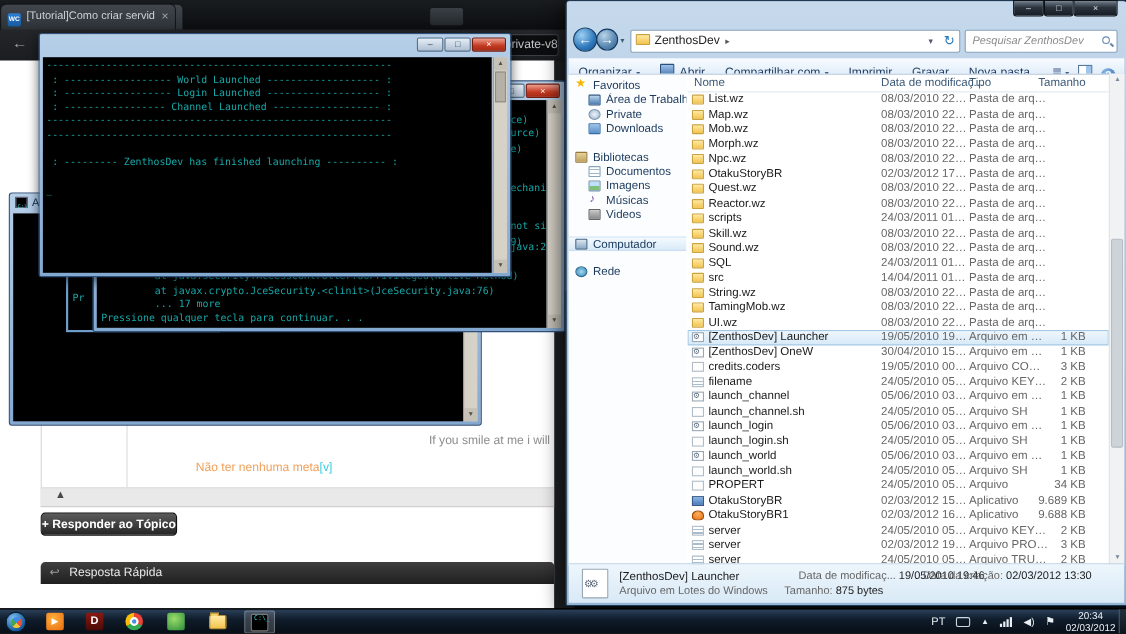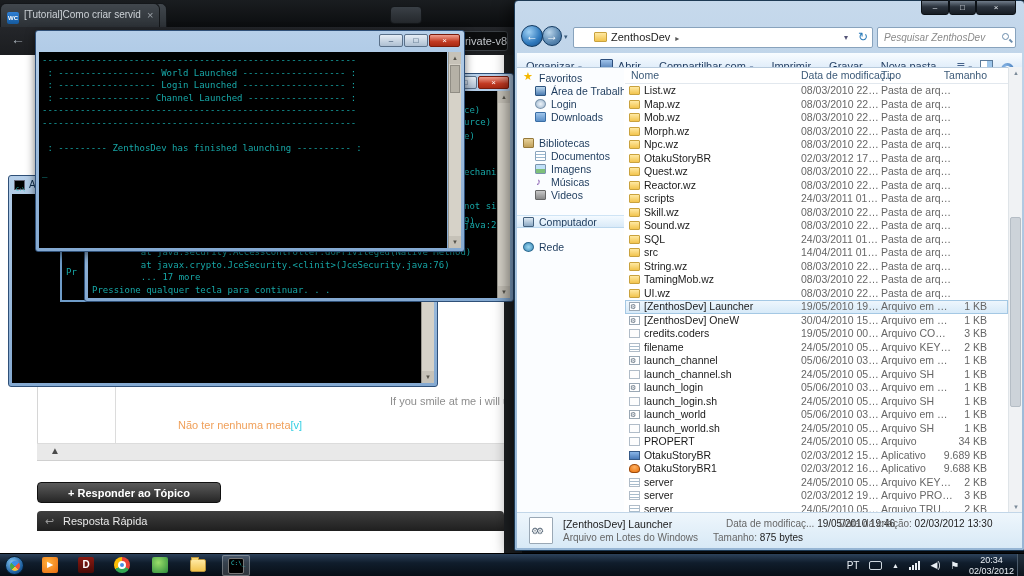--- a/index.html
+++ b/index.html
@@ -33,21 +33,21 @@
   #bscroll{left:504px;top:55px;width:18px;height:498px;background:#1e2124;}
   #bscroll .thumb{position:absolute;left:3px;top:90px;width:12px;height:120px;background:#4a5056;border-radius:6px;}
   #postbox{position:absolute;left:37px;top:185px;width:470px;height:221px;border:1px solid #d6d6d6;background:#fff;}
   #postdivider{position:absolute;left:115px;top:330px;height:58px;border-left:1px solid #dcdcdc;}
   .sig{position:absolute;left:390px;top:340px;font-size:11px;color:#8d8d8d;white-space:nowrap;}
   .meta{position:absolute;left:178px;top:364px;font-size:11px;color:#f0a05a;white-space:nowrap;}
   .meta .badge{color:#35cfe3;}
   #postfooter{position:absolute;left:37px;top:388px;width:467px;height:18px;background:#e9e9e9;
        border-top:1px solid #dcdcdc;border-bottom:1px solid #d0d0d0;}
   #reporticon{position:absolute;left:50px;top:390px;font-size:10px;color:#4a4a4a;}
-  #replybtn{position:absolute;left:37px;top:427px;height:21px;padding:0 30px;border-radius:4px;
+  #replybtn{position:absolute;left:37px;top:411px;height:21px;padding:0 0;border-radius:4px;
        background:linear-gradient(#5b5b5b,#262626);color:#fff;font-size:11px;font-weight:bold;
        line-height:21px;border:1px solid #111;}
   #quickreply{position:absolute;left:37px;top:456px;width:467px;height:20px;border-radius:4px 4px 0 0;
        background:linear-gradient(#3f3f3f,#1f1f1f);color:#e8e8e8;font-size:11px;line-height:20px;padding-left:26px;}
   #quickreply .rpico{position:absolute;left:8px;top:0;color:#9a9a9a;}
   #editor{position:absolute;left:37px;top:481px;height:17px;font-size:10px;color:#555;}
   #editor .fonticon{display:inline-block;color:#c22a1e;font-weight:bold;font-size:11px;
        border-bottom:2px solid #2a55c2;margin-right:8px;}
   .selbox{display:inline-block;border:1px solid #bfbfbf;background:#fff;height:15px;line-height:13px;
        padding:0 4px;margin-right:5px;color:#555;}
@@ -109,21 +109,21 @@
        color:#e8edf2;font-size:8px;line-height:14px;text-align:center;vertical-align:top;}
   .winbtns .b-min{width:28px;} .winbtns .b-max{width:27px;} .winbtns .b-close{width:40px;}
   #addrrow{position:absolute;left:0;top:22px;width:100%;height:28px;}
   .navcirc{position:absolute;top:2px;width:22px;height:22px;border-radius:50%;
        background:radial-gradient(circle at 35% 30%,#9ed0f4,#2e78bc 60%,#1a4e86);
        border:1px solid #123a62;color:#fff;font-size:12px;text-align:center;line-height:20px;}
   #backbtn{left:6px;} #fwdbtn{left:27px;width:20px;height:20px;top:3px;line-height:18px;
        background:radial-gradient(circle at 35% 30%,#b8d4ea,#5886b0 60%,#3a6490);}
   #addrdd{position:absolute;left:49px;top:10px;color:#3a5a7a;font-size:7px;}
   #crumbfield{position:absolute;left:58px;top:4px;width:300px;height:21px;background:#fff;
-       border:1px solid #88a3bd;border-radius:2px;font-size:11px;color:#222;line-height:19px;padding-left:20px;}
+       border:1px solid #88a3bd;border-radius:2px;font-size:11px;color:#222;line-height:19px;padding-left:4px;}
   #crumbfield .fold{display:inline-block;width:13px;height:10px;background:linear-gradient(#ffe9a2,#f2c44e);
        border:1px solid #c9a23e;border-radius:1px;vertical-align:-1px;margin-right:4px;}
   #crumbfield .carr{color:#555;font-size:8px;margin:0 5px;}
   #crumbfield .cctrl{position:absolute;right:24px;top:0;color:#557;font-size:8px;line-height:19px;}
   #crumbfield .crefresh{position:absolute;right:4px;top:0;color:#2a7ab8;font-size:12px;line-height:19px;}
   #searchfield{position:absolute;left:362px;top:4px;width:139px;height:21px;background:#fff;
        border:1px solid #88a3bd;border-radius:2px;font-size:10px;color:#8a8a8a;font-style:italic;
        line-height:19px;padding-left:6px;}
   .mag{position:absolute;right:6px;top:5px;width:7px;height:7px;border:1.5px solid #6a8cac;border-radius:50%;}
   .mag::after{content:"";position:absolute;left:6px;top:6px;width:4px;height:1.5px;background:#6a8cac;transform:rotate(45deg);}
@@ -375,21 +375,21 @@
     <div id="econtent">
       <div id="navpane">
 
       <div class="nitem lvl0" data-icon="star">
           <span class="ni"></span><span>Favoritos</span>
         </div>
           <div class="nitem lvl1" data-icon="desktop">
           <span class="ni"></span><span>Área de Trabalho</span>
         </div>
           <div class="nitem lvl1" data-icon="recent">
-          <span class="ni"></span><span>Login</span>
+          <span class="ni"></span><span>Private</span>
         </div>
           <div class="nitem lvl1" data-icon="downloads">
           <span class="ni"></span><span>Downloads</span>
         </div>
           <div class="nitem gap lvl0" data-icon="library">
           <span class="ni"></span><span>Bibliotecas</span>
         </div>
           <div class="nitem lvl1" data-icon="doc">
           <span class="ni"></span><span>Documentos</span>
         </div>

